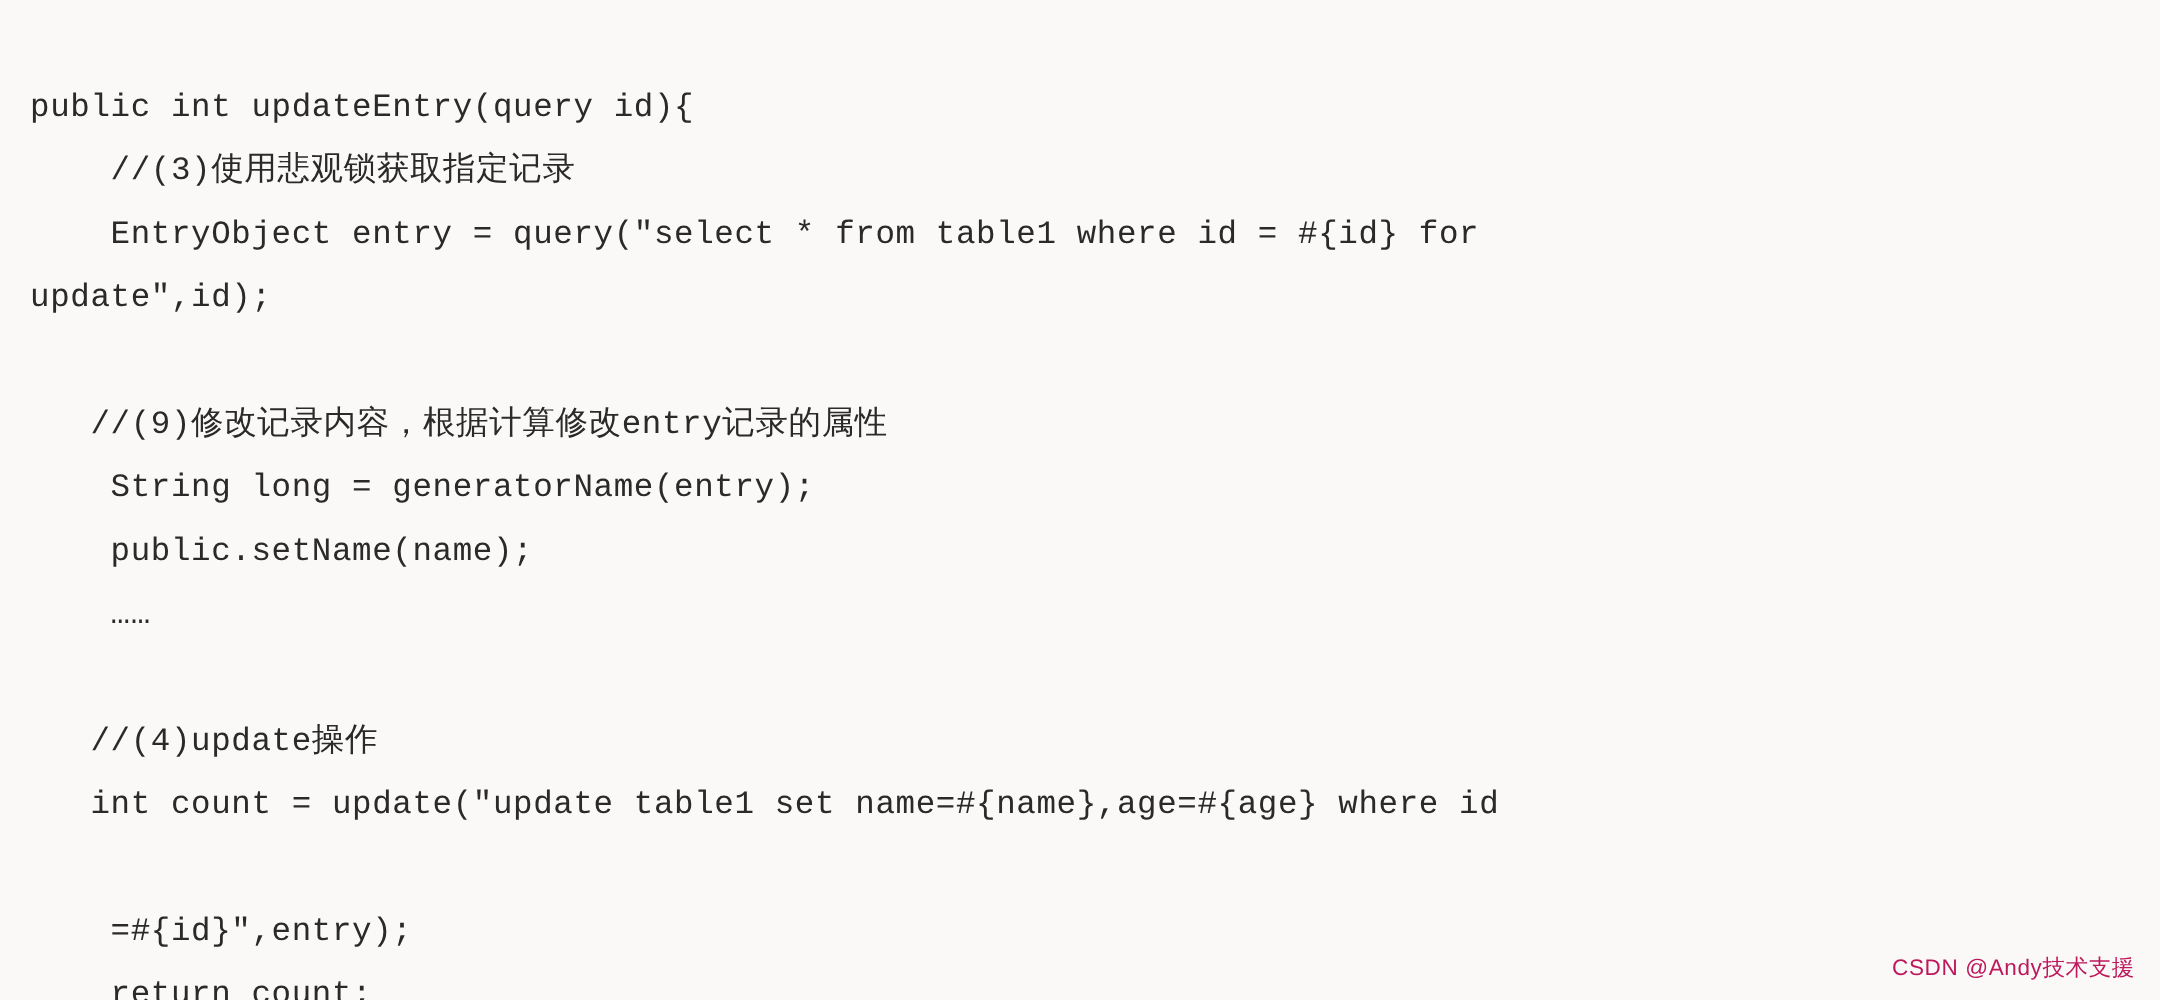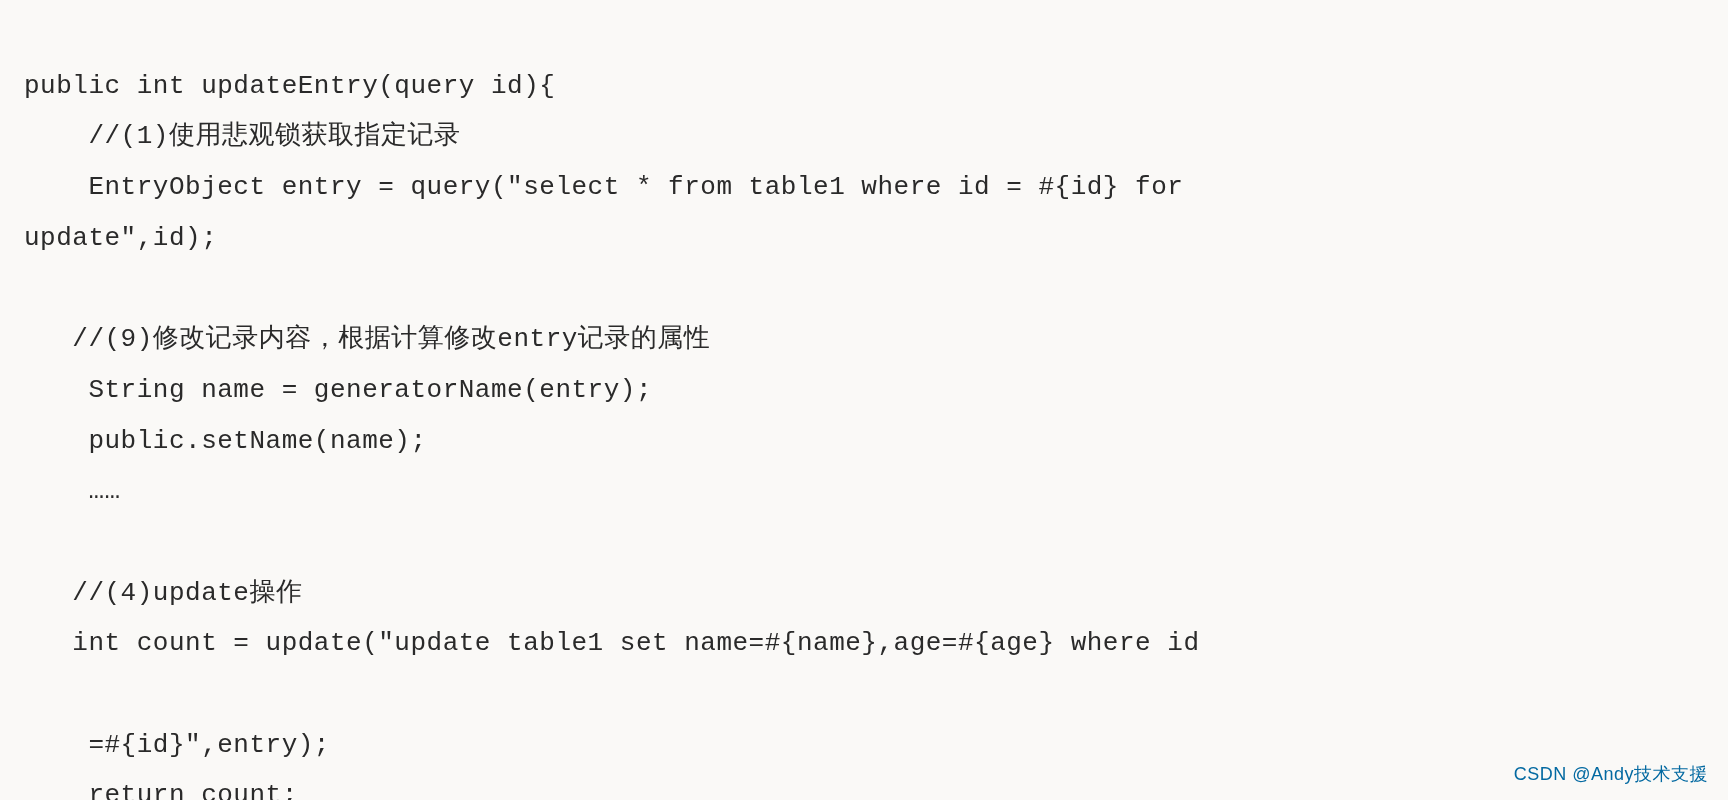--- a/index.html
+++ b/index.html
@@ -22,35 +22,35 @@
     .code {
       white-space: pre;
       letter-spacing: 0.5px;
     }
     .watermark {
       position: absolute;
       bottom: 8px;
       right: 20px;
       font-family: Arial, sans-serif;
       font-size: 18px;
-      color: #0369a1;
+      color: #be185d;
       letter-spacing: 0.5px;
     }
   </style>
 </head>
 <body>
 
 <div class="code">
 <span>public int updateEntry(query id){</span>
-<span>    //(1)使用悲观锁获取指定记录</span>
+<span>    //(3)使用悲观锁获取指定记录</span>
 <span>    EntryObject entry = query("select * from table1 where id = #{id} for</span>
 <span>update",id);</span>
 <span></span>
 <span>   //(9)修改记录内容，根据计算修改entry记录的属性</span>
-<span>    String name = generatorName(entry);</span>
+<span>    String long = generatorName(entry);</span>
 <span>    public.setName(name);</span>
 <span>    ……</span>
 <span></span>
 <span>   //(4)update操作</span>
 <span>   int count = update("update table1 set name=#{name},age=#{age} where id</span>
 <span></span>
 <span>    =#{id}",entry);</span>
 <span>    return count;</span>
 </div>
 

